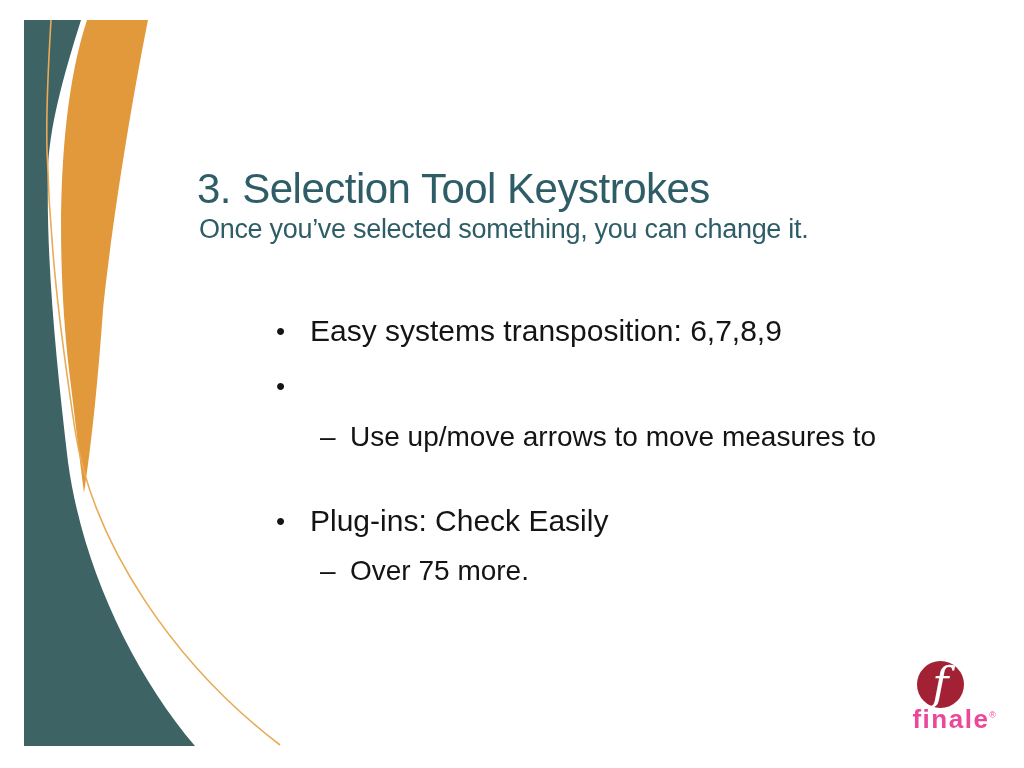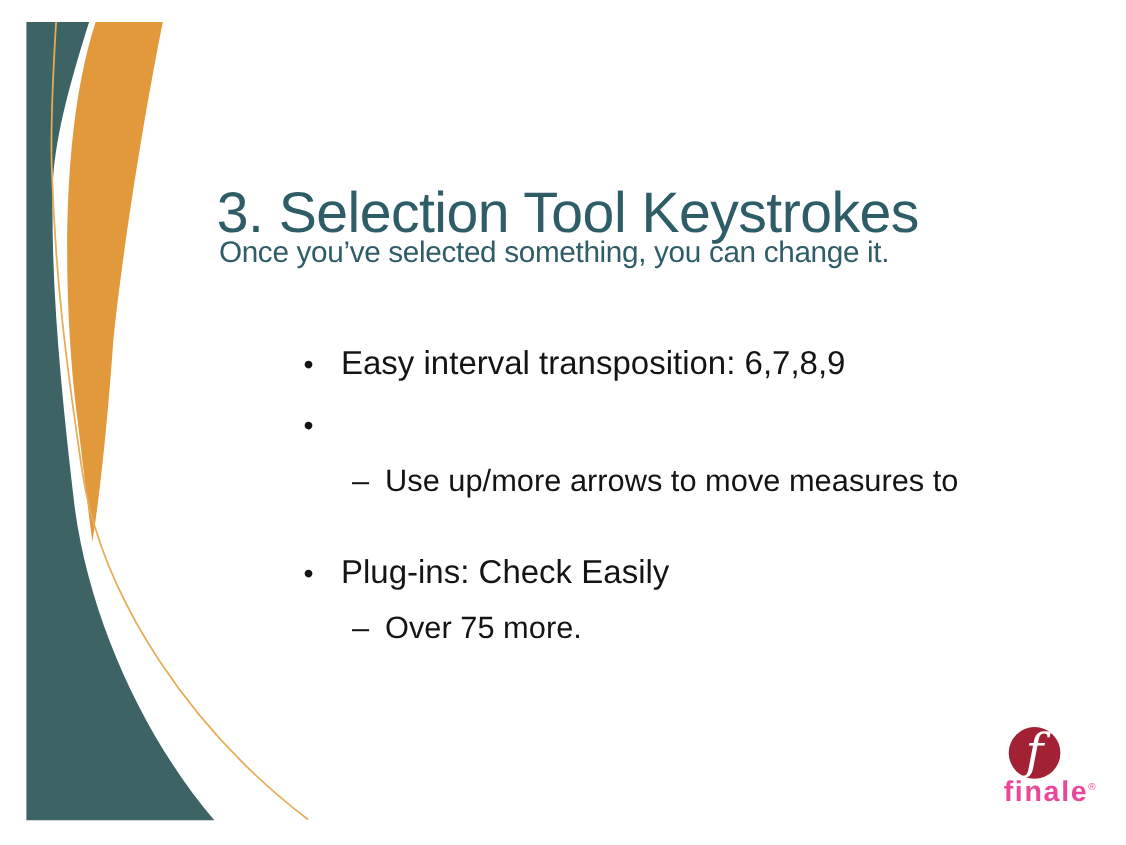--- a/index.html
+++ b/index.html
@@ -13,21 +13,21 @@
   .slide{
     position:absolute;left:0;top:0;width:1024px;height:768px;
     background:#ffffff;
   }
   .deco{
     position:absolute;left:0;top:0;
   }
   .title-block{position:absolute;left:197px;top:0;width:740px;}
   .slide-title{
     position:absolute;left:0;top:166px;
-    font-size:52px;font-weight:400;line-height:1.1;
+    font-size:42px;font-weight:400;line-height:1.1;
     color:#2E5D68;white-space:nowrap;letter-spacing:-0.5px;
   }
   .slide-subtitle{
     position:absolute;left:2px;top:214px;
     font-size:27px;font-weight:400;line-height:1.15;
     color:#2E5D68;white-space:nowrap;letter-spacing:-0.3px;
   }
   .bullet-row{
     position:absolute;display:flex;align-items:flex-start;
     color:#141414;white-space:nowrap;
@@ -78,30 +78,30 @@
     <path fill="none" stroke-width="1.6" d="M 51 20 C 48 70 46 115 47 150 C 50 250 60 330 75 430 C 93 545 175 665 280 745" stroke="#E9AB55"></path>
   </svg>
 
   <div class="title-block">
     <div class="slide-title">3. Selection Tool Keystrokes</div>
     <div class="slide-subtitle">Once you’ve selected something, you can change it.</div>
   </div>
 
   <div class="bullet-row lvl1 b1">
     <span class="marker1">•</span>
-    <span>Easy interval transposition: 6,7,8,9</span>
+    <span>Easy systems transposition: 6,7,8,9</span>
   </div>
 
   <div class="bullet-row lvl1 b2">
     <span class="marker1">•</span>
   </div>
 
   <div class="bullet-row lvl2 s1a">
     <span class="marker2">–</span>
-    <span>Use up/more arrows to move measures to</span>
+    <span>Use up/move arrows to move measures to</span>
   </div>
 
 
   <div class="bullet-row lvl1 b3">
     <span class="marker1">•</span>
     <span>Plug-ins: Check Easily</span>
   </div>
 
   <div class="bullet-row lvl2 s2">
     <span class="marker2">–</span>

